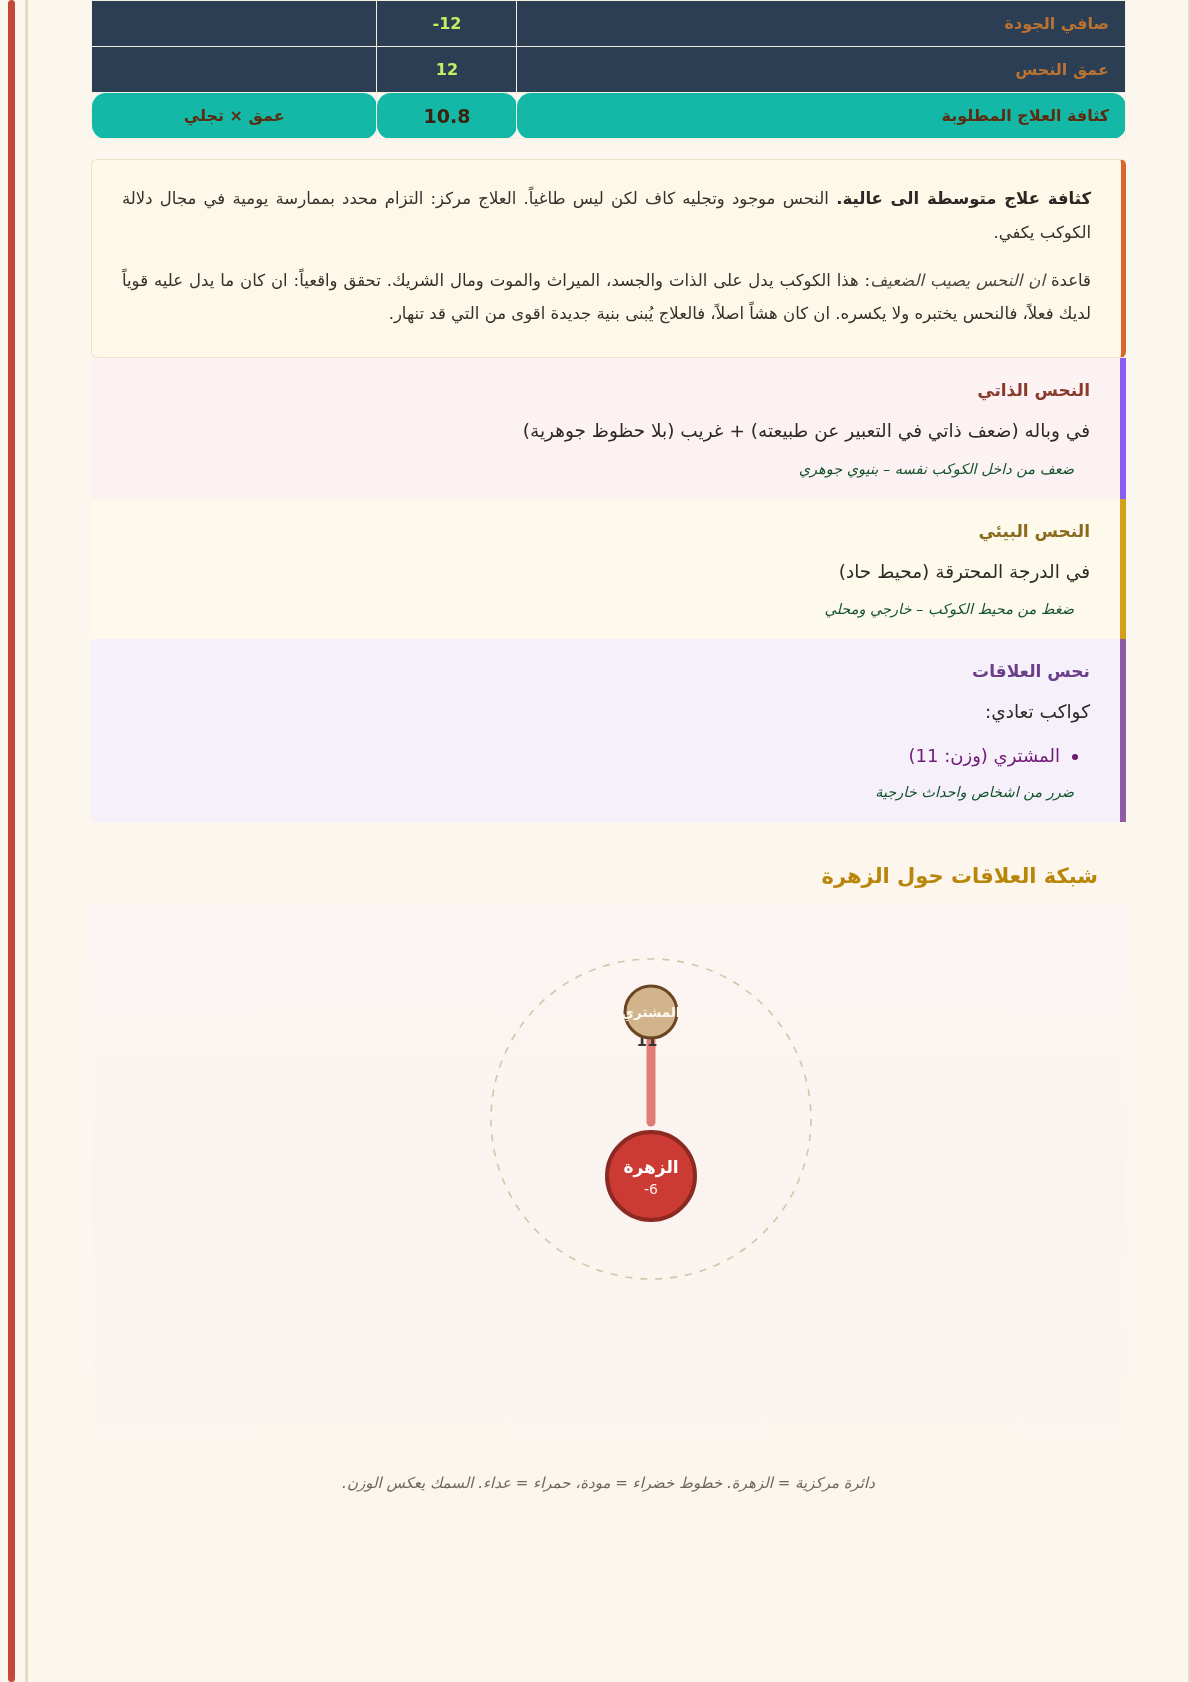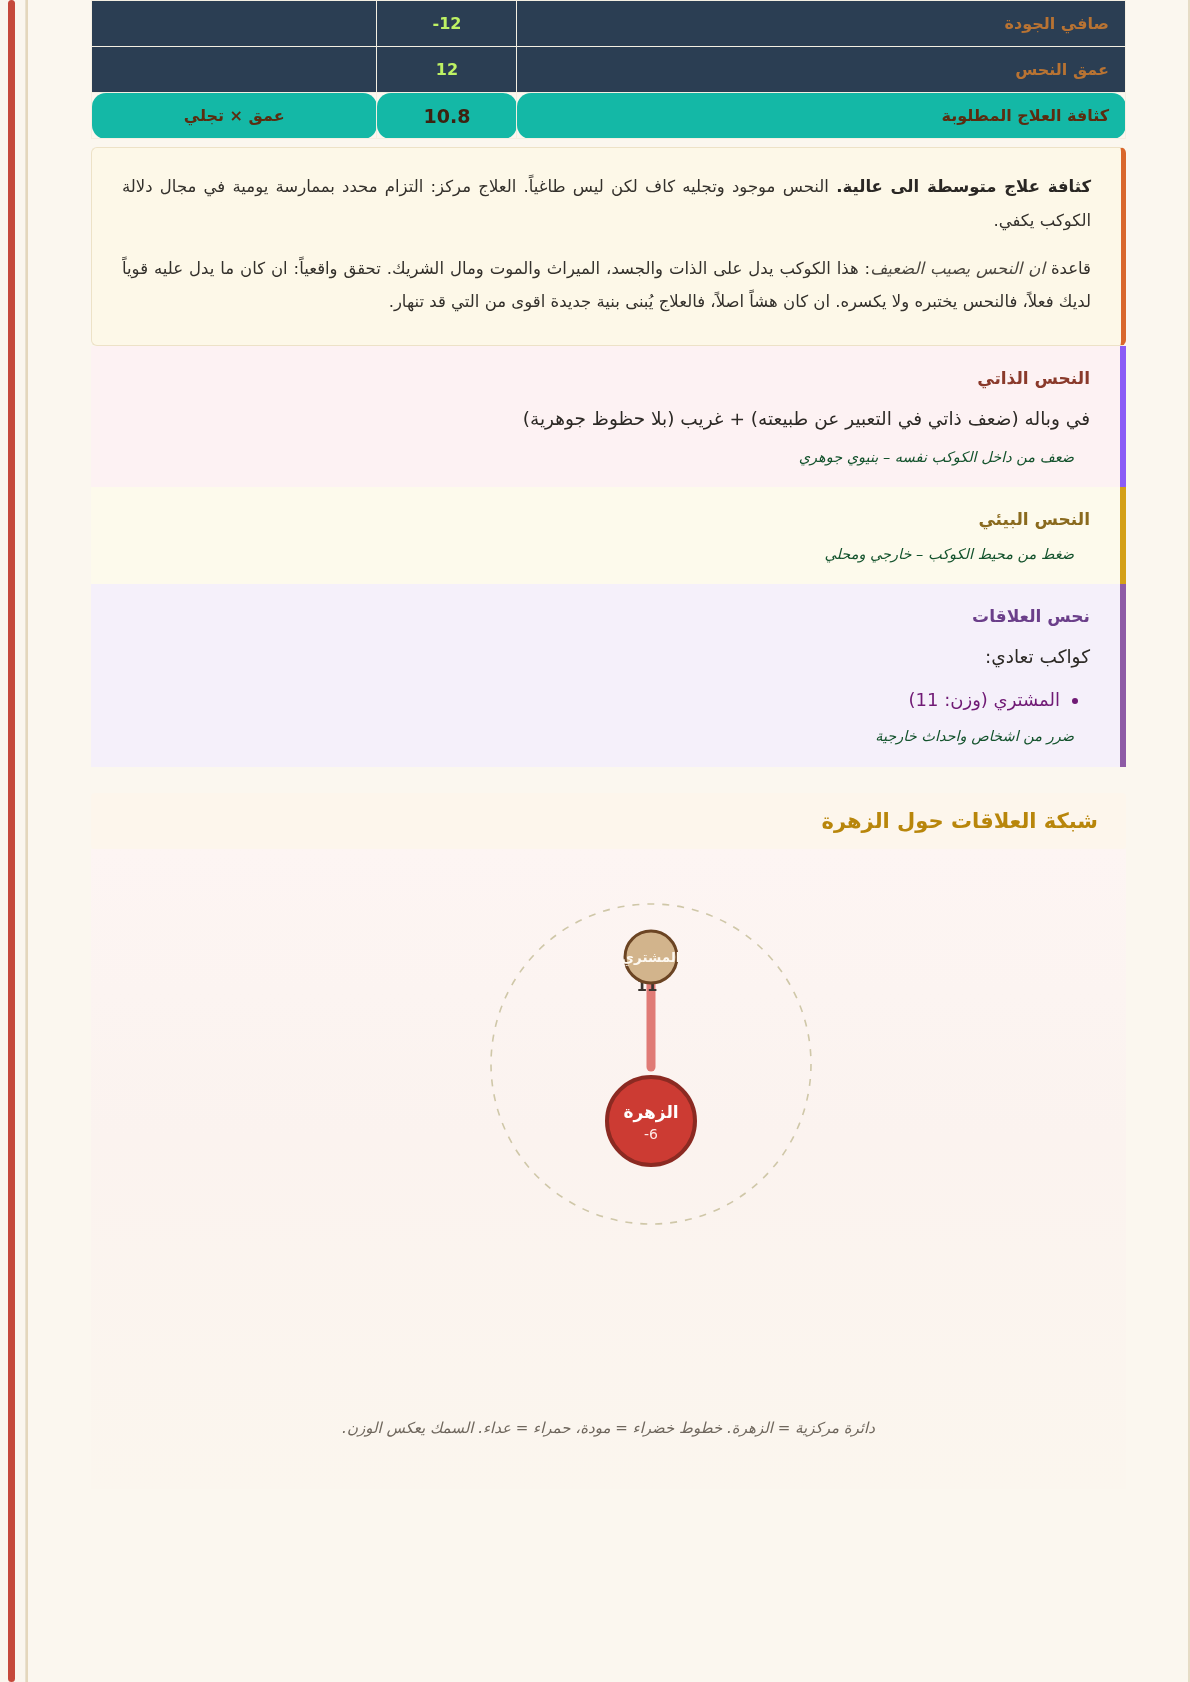--- a/index.html
+++ b/index.html
@@ -54,21 +54,21 @@
   td.lbl{ width:565px; text-align:right; font-weight:bold; color:#b87333; }
   tr.hl td.lbl{ color:#5b2c10; }
   td.val{ width:130px; text-align:center; font-weight:bold; color:#bef264; font-size:17px; }
   tr.hl td.val{ color:#3d2110; font-size:19px; }
   td.note{ width:265px; text-align:center; font-weight:bold; color:#2b3e53; font-size:15px;}
   tr.dark td.note{ color:#2b3e53; }
   tr.hl td.note{ color:#5b2c10; }
 
   
   .callout{
-    margin-top:8px;
+    margin-top:20px;
     width:1035px;
     background:#fdf8e8;
     border:1px solid #ede2c7;
     border-right:5px solid #d9672c;
     border-radius:6px;
     padding:22px 30px 26px 30px;
   }
   .callout p{
     margin:0 0 14px 0;
     font-size:16.5px; line-height:2.05;
@@ -168,20 +168,21 @@
 
       <div class="cards">
         <div class="card c1">
           <div class="card-title">النحس الذاتي</div>
           <div class="card-body">في وباله (ضعف ذاتي في التعبير عن طبيعته) + غريب (بلا حظوظ جوهرية)</div>
           <div class="card-caption">ضعف من داخل الكوكب نفسه – بنيوي جوهري</div>
         </div>
 
         <div class="card c2">
           <div class="card-title">النحس البيئي</div>
+          <div class="card-body">في الدرجة المحترقة (محيط حاد)</div>
           <div class="card-caption">ضغط من محيط الكوكب – خارجي ومحلي</div>
         </div>
 
         <div class="card c3">
           <div class="card-title">نحس العلاقات</div>
           <div class="card-body">كواكب تعادي:</div>
           <ul>
             <li>المشتري (وزن: 11)</li>
           </ul>
           <div class="card-caption">ضرر من اشخاص واحداث خارجية</div>

